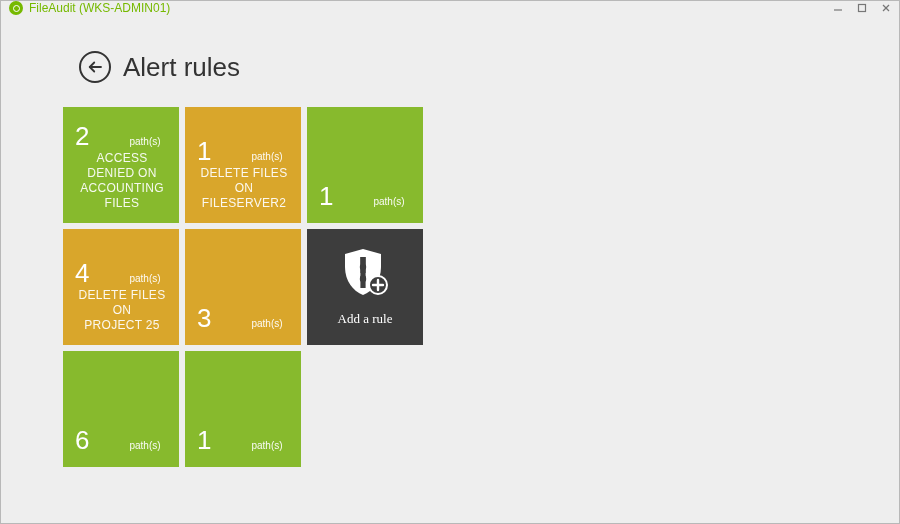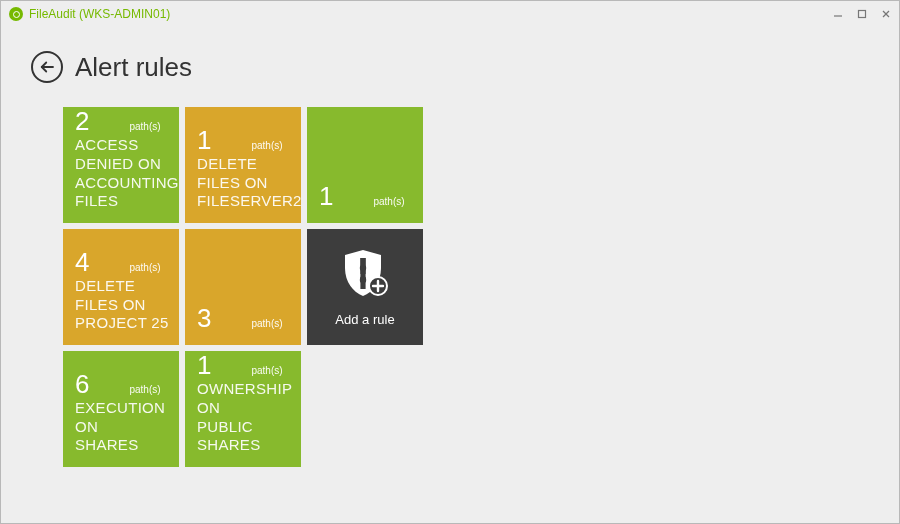--- a/index.html
+++ b/index.html
@@ -17,21 +17,21 @@
   .window {
     width: 900px;
     height: 524px;
     background: #eeeeee;
     border: 1px solid #b8b8b8;
     position: relative;
   }
   .titlebar {
     height: 26px;
     display: flex;
-    align-items: center;
+    align-items: flex-start;
     padding: 0 6px 0 8px;
     justify-content: space-between;
   }
   .titlebar-left {
     display: flex;
     align-items: center;
     gap: 6px;
   }
   .app-icon {
     width: 14px;
@@ -72,20 +72,21 @@
   }
   .win-btn svg {
     stroke: #777;
     fill: none;
   }
   .page-header {
     display: flex;
     align-items: center;
     gap: 12px;
     padding: 24px 0 0 30px;
+    margin-left: 48px;
   }
   .back-btn {
     width: 32px;
     height: 32px;
     border: 2px solid #333;
     border-radius: 50%;
     display: flex;
     align-items: center;
     justify-content: center;
     cursor: pointer;
@@ -126,34 +127,36 @@
     font-size: 26px;
     font-weight: 300;
     line-height: 1;
   }
   .tile-paths {
     font-size: 10px;
     opacity: 0.95;
     padding-left: 36px;
   }
   .tile-label {
-    font-size: 15px;
+    font-size: 12px;
     line-height: 1.25;
     letter-spacing: 0.3px;
     opacity: 0.92;
     text-transform: uppercase;
     max-width: 100%;
     white-space: pre-line;
+    text-align: center;
   }
   .tile.add {
     background: #3d3d3d;
     align-items: center;
     justify-content: center;
     text-align: center;
     padding: 0;
+    font-family: Liberation Serif, serif;
   }
   .add-icon {
     margin-bottom: 8px;
   }
   .add-label {
     font-size: 13px;
     font-weight: 400;
   }
 </style>
 </head>
@@ -257,28 +260,24 @@
         </svg>
       </div>
       <div class="add-label">Add a rule</div>
     </div>
 
     <div class="tile green">
       <div class="tile-count-row">
         <span class="tile-count">6</span>
         <span class="tile-paths">path(s)</span>
       </div>
-      <div class="tile-label">EXECUTION ON
-SHARES</div>
     </div>
 
     <div class="tile green">
       <div class="tile-count-row">
         <span class="tile-count">1</span>
         <span class="tile-paths">path(s)</span>
       </div>
-      <div class="tile-label">OWNERSHIP ON
-PUBLIC SHARES</div>
     </div>
 
   </div>
 
 </div>
 
 </body></html>

